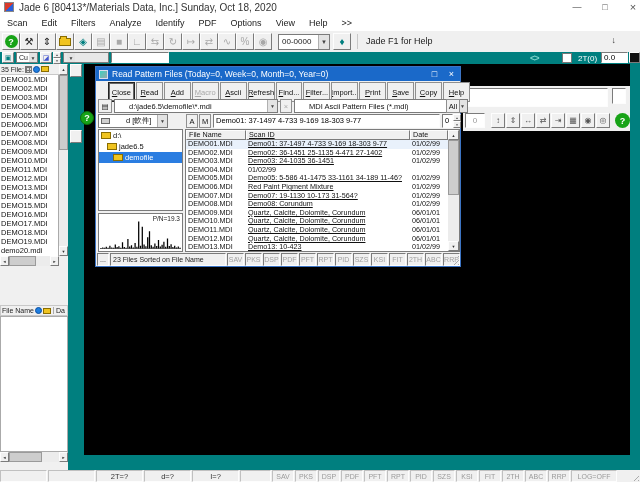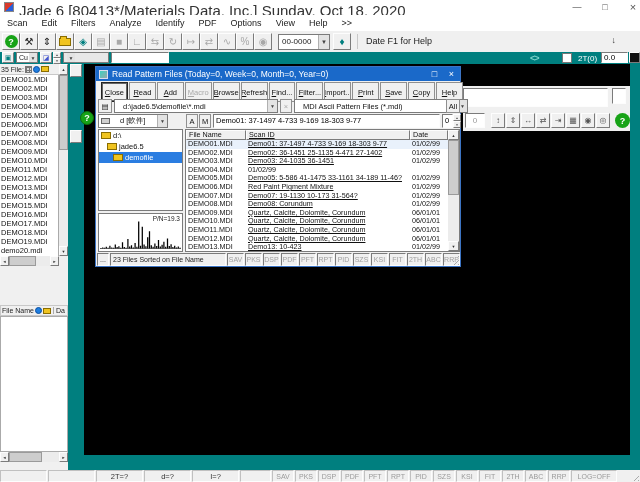--- a/index.html
+++ b/index.html
@@ -5,21 +5,21 @@
   * { margin:0; padding:0; box-sizing:border-box; }
   body { width:640px; height:482px; font-family:"Liberation Sans", sans-serif; }
   #app { position:relative; width:640px; height:482px; background:#000; overflow:hidden;
          font-family:"Liberation Sans", sans-serif; }
   .abs { position:absolute; }
 
   
   .titlebar { left:0; top:0; width:640px; height:15px; background:#fff; }
   .app-icon { left:4px; top:2px; width:10px; height:10px;
               background:linear-gradient(135deg,#d93a2b 0 50%,#2b5fd9 50% 100%); border:1px solid #888; }
-  .title-text { left:19px; top:2px; font-size:15px; color:#333; white-space:nowrap; }
+  .title-text { left:19px; top:2px; font-size:10px; color:#333; white-space:nowrap; }
   .win-btn { top:0; width:22px; height:15px; color:#555; font-size:9px; text-align:center; line-height:15px; }
 
   .menubar { left:0; top:15px; width:640px; height:16px; background:#fff; display:flex; align-items:center; }
   .menu-item { font-size:9px; color:#222; padding:0 7px; line-height:16px; }
 
   
   .toolbar1 { left:0; top:31px; width:640px; height:21px; background:#f0f0f0; display:flex; align-items:center; padding-left:2px; }
   .raised { background:#f0f0f0; border:1px solid; border-color:#fdfdfd #7b7b7b #7b7b7b #fdfdfd; }
   .sunken { background:#fff; border:1px solid; border-color:#7b7b7b #fdfdfd #fdfdfd #7b7b7b; }
   .tbtn { width:18px; height:17px; display:flex; align-items:center; justify-content:center;
@@ -78,29 +78,29 @@
   .side-toolbar { left:463px; top:110px; width:167px; height:21px; background:#f0f0f0; display:flex; align-items:center; padding-left:2px; }
   .stb-field { width:24px; height:15px; font-size:8px; color:#9a9a9a; display:flex; align-items:center; justify-content:center; margin-right:6px; }
   .stb-btn { width:14px; height:15px; font-size:8px; color:#555; display:flex; align-items:center; justify-content:center; margin-right:1px; flex:none; }
 
   
   .dialog { left:95px; top:66px; width:366px; height:201px; background:#f0f0f0; border:1px solid #3c74c4; }
   .dlg-title { left:0; top:0; width:364px; height:14px; background:#1a69c9; display:flex; align-items:center; }
   .dlg-title-icon { width:9px; height:9px; margin:0 4px 0 3px; background:linear-gradient(135deg,#3fd0c0,#9aa); border:1px solid #dde; }
   .dlg-title-text { color:#fff; font-size:8.5px; white-space:nowrap; }
   .dlg-title-btn { width:17px; height:14px; color:#fff; font-size:9px; text-align:center; line-height:14px; }
-  .dlg-btnrow { left:5px; top:15px; width:363px; height:20px; display:flex; }
+  .dlg-btnrow { left:12px; top:15px; width:363px; height:20px; display:flex; }
   .dlg-btn { flex:1; margin-right:1px; background:#f0f0f0; border:1px solid #8f8f8f; font-size:7.5px; color:#111;
              display:flex; align-items:center; justify-content:center; overflow:hidden; }
   .dlg-btn span { display:block; white-space:nowrap; }
   .dlg-btn span::first-letter { text-decoration:underline; }
   .dlg-btn.default { border:1px solid #222; box-shadow:0 0 0 1px #666 inset; }
   .dlg-btn.disabled { color:#a8a8a8; }
   .sm-combo { display:flex; background:#fff; border:1px solid #7b7b7b; align-items:center; overflow:hidden; }
-  .sm-combo .val { flex:1; font-size:7.5px; padding-left:8px; color:#111; white-space:nowrap; overflow:hidden; }
+  .sm-combo .val { flex:1; font-size:7.5px; padding-left:14px; color:#111; white-space:nowrap; overflow:hidden; }
   .sm-combo .arrow { width:10px; align-self:stretch; background:#e3e3e3; border-left:1px solid #b0b0b0; font-size:5px;
                      color:#444; display:flex; align-items:center; justify-content:center; flex:none; }
   .sm-btn { background:#f0f0f0; border:1px solid #8f8f8f; font-size:7.5px; color:#111;
             display:flex; align-items:center; justify-content:center; }
   .drive-glyph { width:9px; height:6px; background:#cfcfcf; border:1px solid #666; margin:0 2px; flex:none; }
   .tree-panel { left:2px; top:62px; width:85px; height:82px; background:#fff; border:1px solid #7b7b7b; overflow:hidden; }
   .tree-item { height:11px; display:flex; align-items:center; font-size:7.5px; color:#111; white-space:nowrap; }
   .tree-item.selected { background:#2a7de1; color:#fff; }
   .tree-folder { width:10px; height:7px; background:#f0c420; border:1px solid #8a6d00; margin-right:2px; flex:none; }
   .preview-panel { left:2px; top:146px; width:85px; height:39px; background:#fff; border:1px solid #7b7b7b; }
@@ -173,21 +173,21 @@
         <span class="tbtn raised disabled">⇄</span>
         <span class="tbtn raised disabled">∿</span>
         <span class="tbtn raised disabled">%</span>
         <span class="tbtn raised disabled">◉</span>
       </span>
     <span class="combo" style="width:52px;margin-left:6px">
       <span class="val">00-0000</span>
       <span class="arrow">▼</span>
     </span>
     <span class="tbtn raised" style="margin-left:3px;color:#007f7f">♦</span>
-    <span class="hint-text">Date F1 for Help</span>
+    <span class="hint-text">Jade F1 for Help</span>
   </div>
   <div class="abs pin-arrow">↓</div>
 
   <div class="abs toolbar2">
     <span class="abs mini raised" style="left:2px;top:0;width:12px;color:#007f7f">▣</span>
     <span class="abs mini-combo" style="left:16px;top:0">
       <span class="val">Cu</span>
       <span class="arrow">▼</span>
     </span>
     <span class="abs mini raised" style="left:40px;top:0;width:12px;color:#4455cc">◪</span>
@@ -300,21 +300,21 @@
         <button class="dlg-btn">
           <span>Read</span>
         </button>
         <button class="dlg-btn">
           <span>Add</span>
         </button>
         <button class="dlg-btn disabled">
           <span>Macro</span>
         </button>
         <button class="dlg-btn">
-          <span>Browse</span>
+          <span>Ascii</span>
         </button>
         <button class="dlg-btn">
           <span>Refresh</span>
         </button>
         <button class="dlg-btn">
           <span>Find...</span>
         </button>
         <button class="dlg-btn">
           <span>Filter...</span>
         </button>

